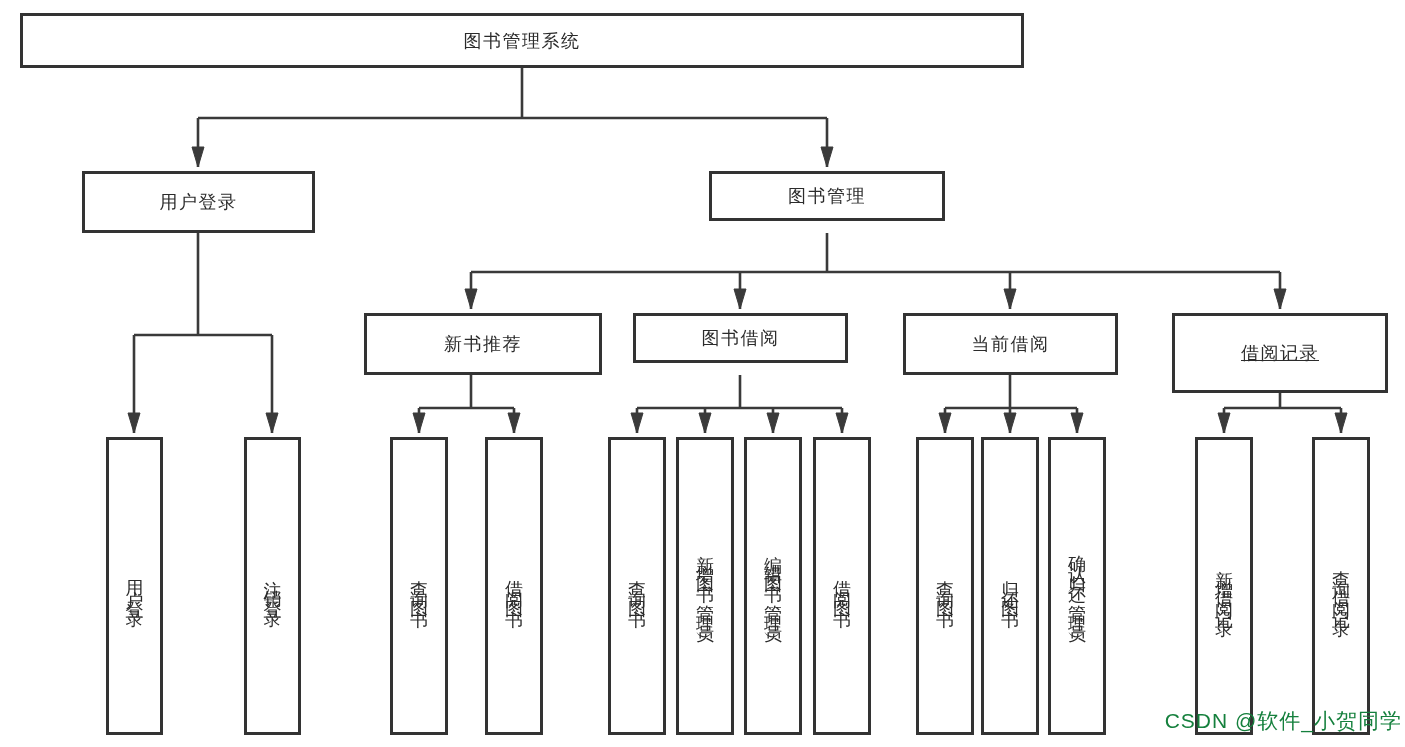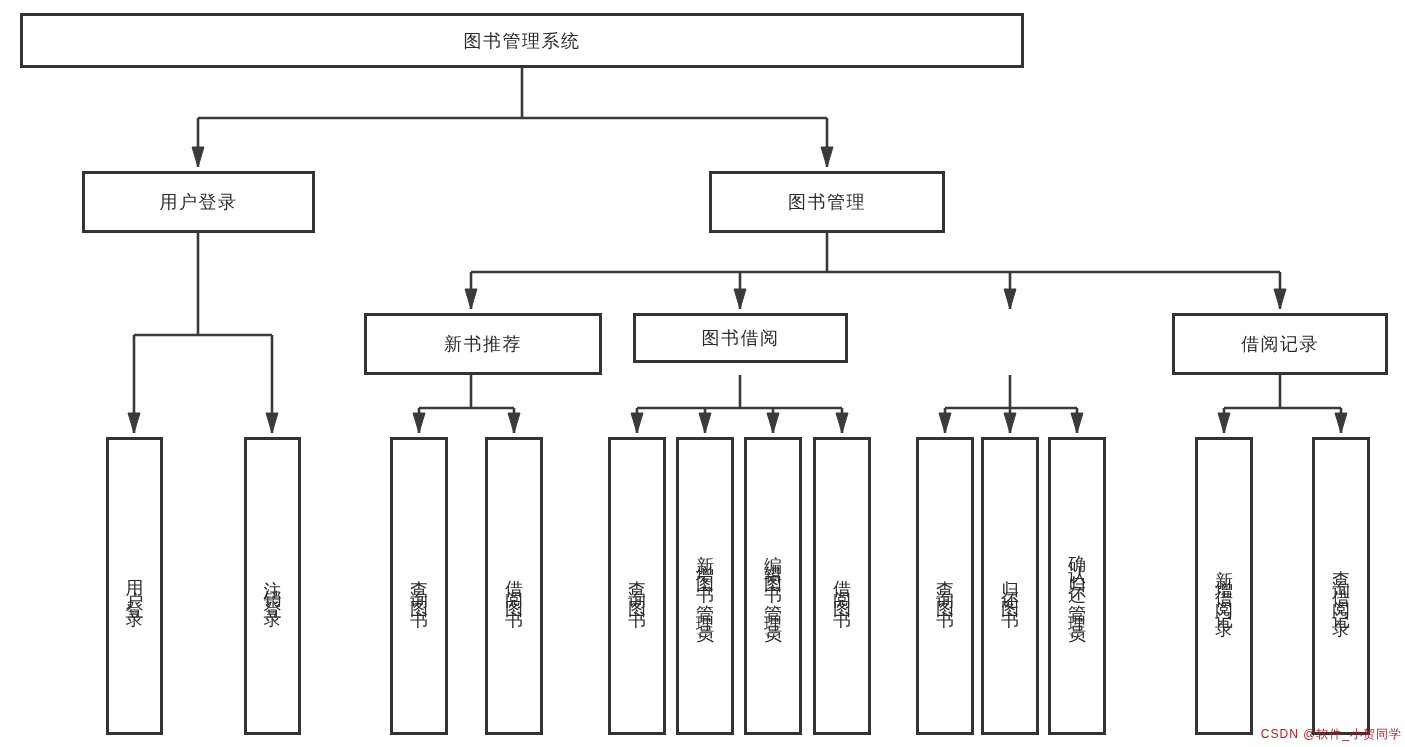--- a/index.html
+++ b/index.html
@@ -39,23 +39,23 @@
   .node.v .lbl {
     writing-mode: vertical-rl;
     font-size: 18px;
     line-height: 1;
     letter-spacing: 10px;
     max-height: 284px;
   }
   .watermark {
     position: absolute;
     right: 3px;
-    bottom: 4px;
-    font-size: 12px;
-    color: #b91c1c;
+    bottom: 12px;
+    font-size: 21px;
+    color: #15803d;
     letter-spacing: 1px;
     white-space: nowrap;
     z-index: 5;
   }
 </style>
 </head>
 <body>
 
 <div class="canvas">
 
@@ -121,31 +121,34 @@
     </g>
   </svg>
 
   <div class="node h" style="left:20px; top:13px; width:1004px; height:55px;">
     <span class="lbl">图书管理系统</span>
   </div>
 
   <div class="node h" style="left:82px; top:171px; width:233px; height:62px;">
     <span class="lbl">用户登录</span>
   </div>
-  <div class="node h" style="left:709px; top:171px; width:236px; height:62px;">
+  <div class="node h" style="left:709px; top:171px; width:236px; height:50px;">
     <span class="lbl">图书管理</span>
   </div>
 
   <div class="node h" style="left:364px; top:313px; width:238px; height:62px;">
     <span class="lbl">新书推荐</span>
   </div>
   <div class="node h" style="left:633px; top:313px; width:215px; height:50px;">
     <span class="lbl">图书借阅</span>
   </div>
-  <div class="node h" style="left:1172px; top:313px; width:216px; height:62px;">
+  <div class="node h" style="left:903px; top:313px; width:215px; height:62px;">
+    <span class="lbl">当前借阅</span>
+  </div>
+  <div class="node h" style="left:1172px; top:313px; width:216px; height:80px;text-decoration:underline;">
     <span class="lbl">借阅记录</span>
   </div>
 
   <div class="node v" style="left:106px; top:437px; width:57px; height:298px;">
     <span class="lbl">用户登录</span>
   </div>
   <div class="node v" style="left:244px; top:437px; width:57px; height:298px;">
     <span class="lbl">注销登录</span>
   </div>
 

